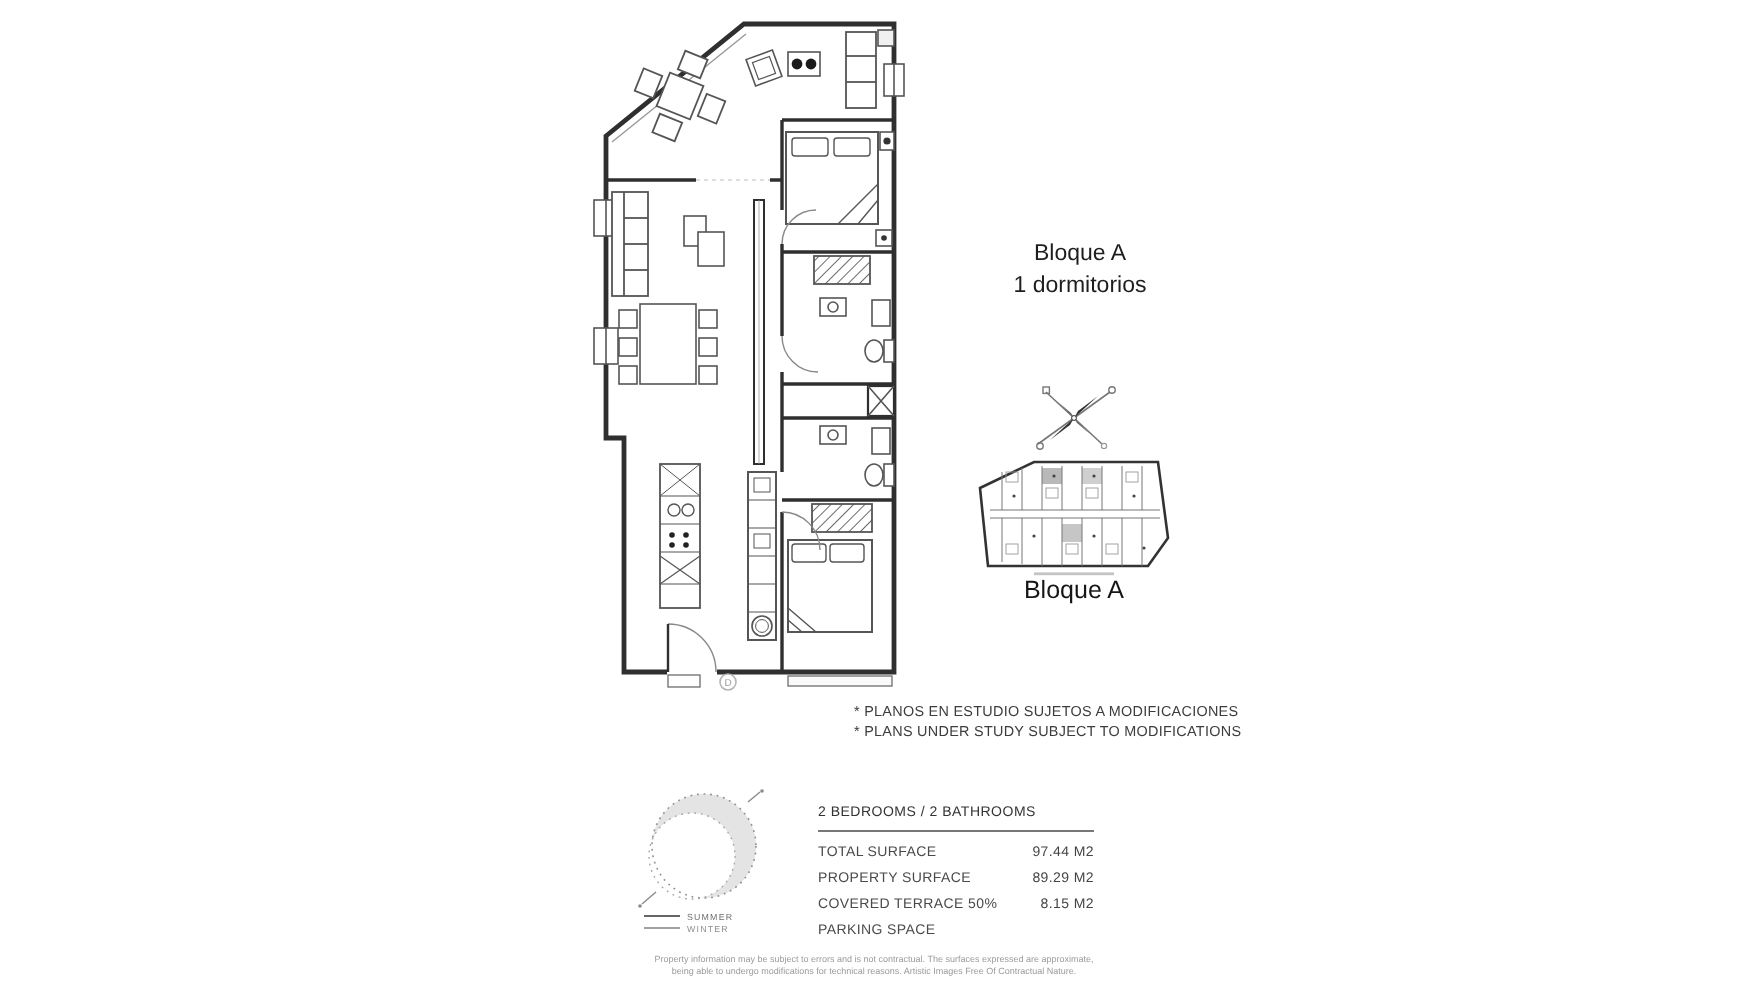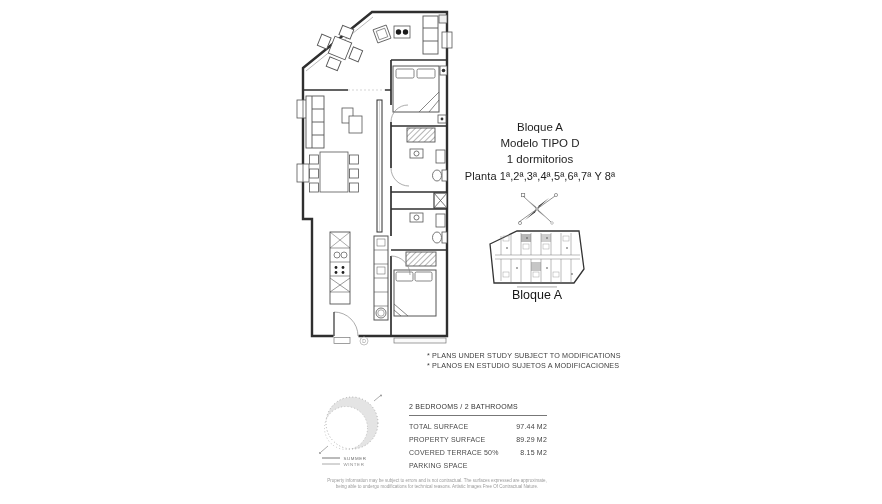--- a/index.html
+++ b/index.html
@@ -186,23 +186,21 @@
       <rect x="44" y="333.5" width="16" height="6" fill="#fff" stroke="#777" stroke-width="0.7"></rect>
     </g>
     <g>
       <circle cx="74" cy="337" r="4" fill="#fff" stroke="#b5b5b5" stroke-width="0.8"></circle>
       <text x="74" y="338.8" font-size="5" fill="#9a9a9a" text-anchor="middle" font-family="Liberation Sans, sans-serif">D</text>
     </g>
   </svg>
 
   <div class="abs title-block">
     <div>Bloque A</div>
-    <div>Modelo TIPO D</div>
     <div>1 dormitorios</div>
-    <div class="l4">Planta 1ª,2ª,3ª,4ª,5ª,6ª,7ª Y 8ª</div>
   </div>
 
   <svg class="abs" style="left:512px;top:187px;" width="50" height="44" viewBox="0 0 50 44">
     <line x1="7" y1="35" x2="43" y2="9" stroke="#777" stroke-width="0.8"></line>
     <line x1="11" y1="9" x2="39" y2="35" stroke="#777" stroke-width="0.8"></line>
     <path d="M25,22 L37,11 L27,18.5 Z" fill="#333"></path>
     <path d="M25,22 L13,33 L23,25.5 Z" fill="#333"></path>
     <path d="M25,22 L33,30 L26.5,24.5 Z" fill="#666"></path>
     <path d="M25,22 L17,14 L23.5,19.5 Z" fill="#666"></path>
     <circle cx="25" cy="22" r="1.2" fill="#fff" stroke="#333" stroke-width="0.5"></circle>
@@ -238,22 +236,22 @@
       <circle cx="80" cy="20" r="0.8"></circle>
         <circle cx="30" cy="40" r="0.8"></circle>
         <circle cx="60" cy="40" r="0.8"></circle>
       <circle cx="85" cy="46" r="0.8"></circle>
     </g>
     <rect x="30" y="58.2" width="40" height="1.4" fill="#c4c4c4"></rect>
   </svg>
   <div class="abs block-label">Bloque A</div>
 
   <div class="abs notes">
+    <div>* PLANOS EN ESTUDIO SUJETOS A MODIFICACIONES</div>
     <div>* PLANS UNDER STUDY SUBJECT TO MODIFICATIONS</div>
-    <div>* PLANOS EN ESTUDIO SUJETOS A MODIFICACIONES</div>
   </div>
 
   <svg class="abs" style="left:314px;top:394px;" width="74" height="76" viewBox="0 0 74 76">
     <circle cx="38" cy="29" r="26" fill="#e4e4e4"></circle>
     <circle cx="32" cy="34" r="21.5" fill="#ffffff"></circle>
     <circle cx="38" cy="29" r="26" fill="none" stroke="#8f8f8f" stroke-width="0.8" stroke-dasharray="0.9,2.4"></circle>
     <circle cx="32" cy="34" r="21.5" fill="none" stroke="#a8a8a8" stroke-width="0.7" stroke-dasharray="0.9,2.4"></circle>
     <line x1="60" y1="7" x2="66" y2="2" stroke="#8a8a8a" stroke-width="0.7"></line>
     <circle cx="67" cy="1.5" r="0.9" fill="#8a8a8a"></circle>
     <line x1="14" y1="52" x2="7" y2="58" stroke="#8a8a8a" stroke-width="0.7"></line>

